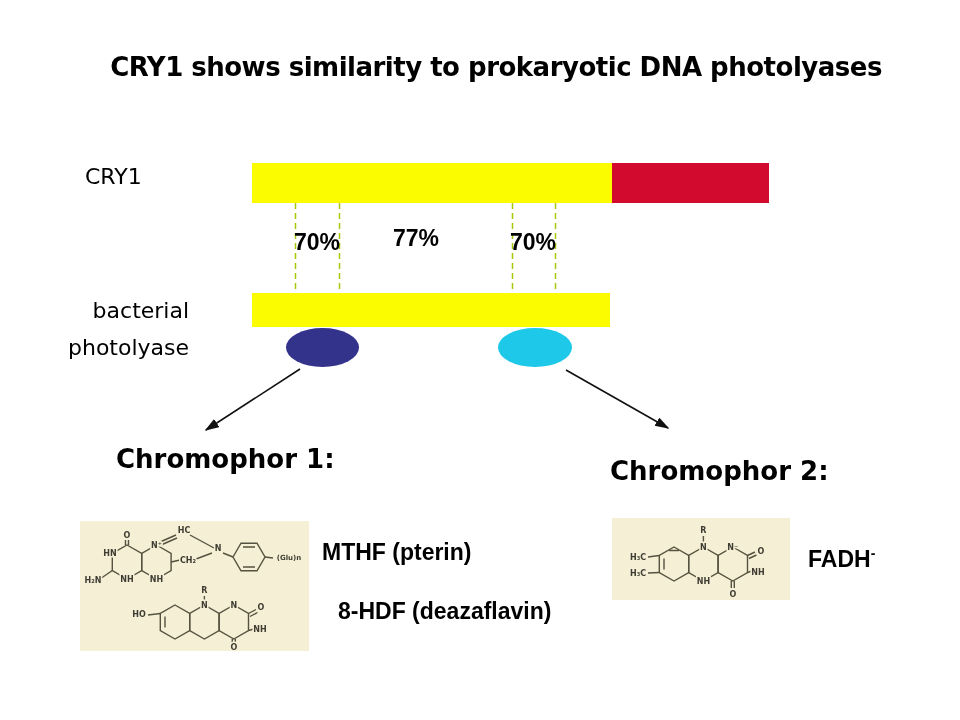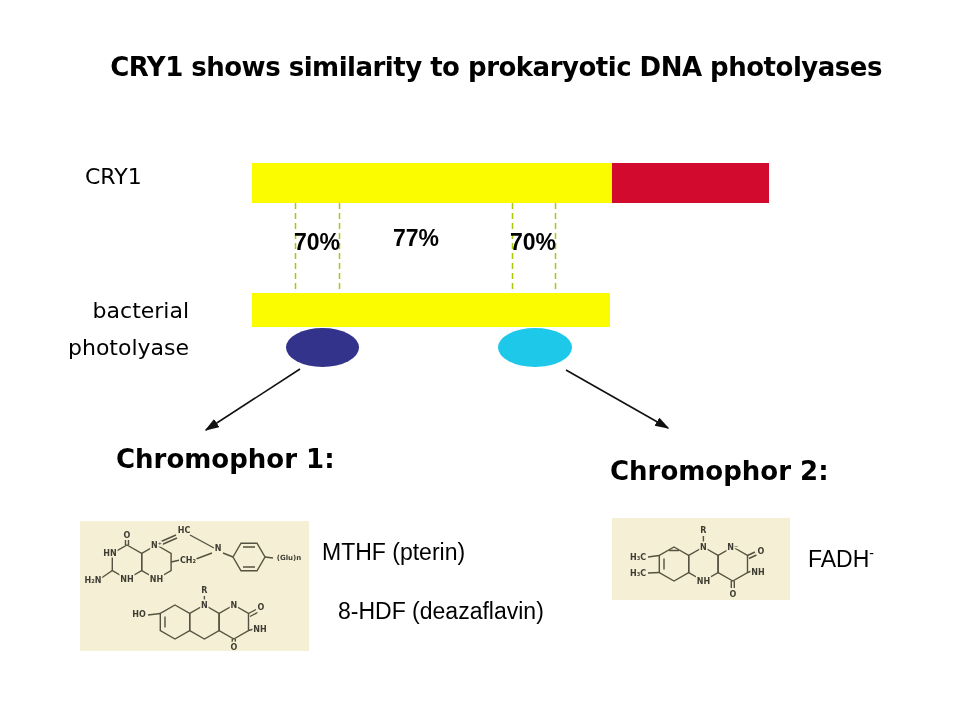--- a/index.html
+++ b/index.html
@@ -27,21 +27,21 @@
   .pct3{left:509px;top:229px;}
 
   .dot{position:absolute;border-radius:50%;}
   .dot1{left:286px;top:328px;width:73px;height:39px;background:#33338c;}
   .dot2{left:498px;top:328px;width:74px;height:39px;background:#1ec8e8;}
 
   .chrom-heading{font-size:26px;font-weight:bold;}
   .chrom1-heading{left:116px;top:444px;}
   .chrom2-heading{left:610px;top:444px;margin-top:12px;}
 
-  .caption{font-family:"Liberation Sans",sans-serif;font-size:23px;font-weight:normal;}
+  .caption{font-family:"Liberation Sans",sans-serif;font-size:23px;font-weight:bold;}
   .mthf{left:322px;top:539px;}
   .hdf{left:322px;top:598px;margin-left:16px;}
   .fadh{left:808px;top:545px;}
   .fadh sup{font-size:14px;}
 
   .struct{position:absolute;background:#f4efd5;}
   .struct1{left:80px;top:521px;width:229px;height:130px;}
   .struct2{left:612px;top:518px;width:178px;height:82px;}
   .struct svg{display:block;width:100%;height:100%;}
   .struct polygon{fill:none;stroke:#55523f;stroke-width:1.4;}

